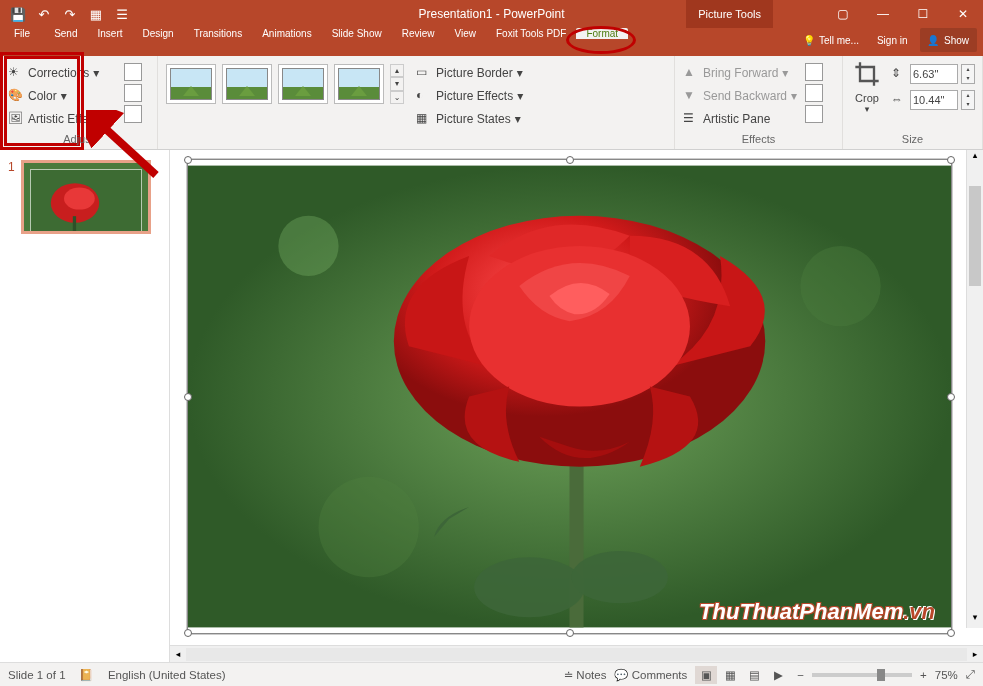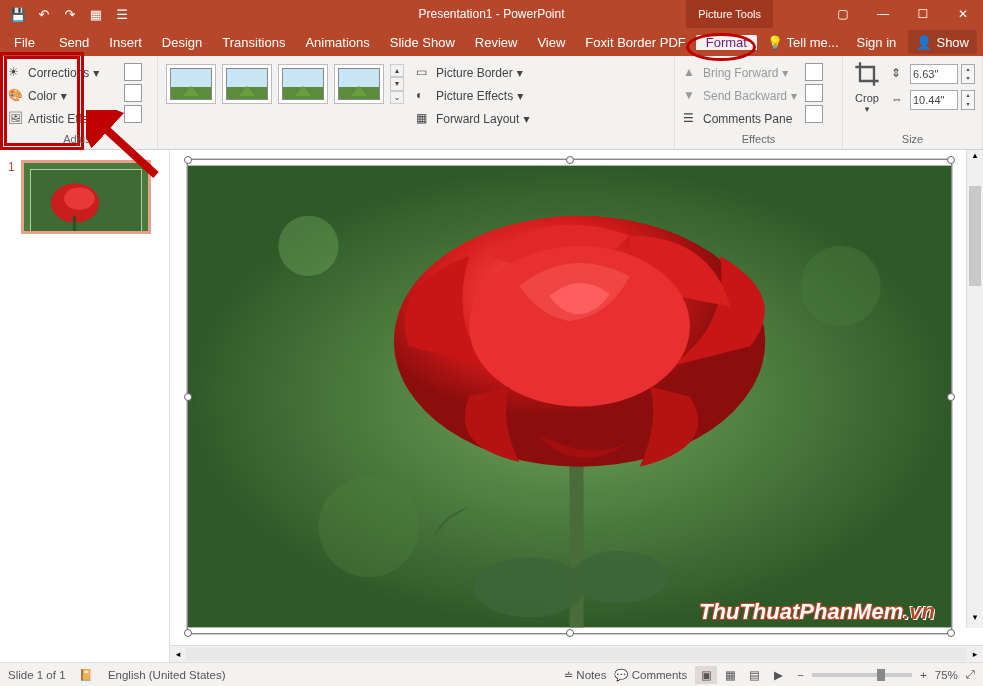--- a/index.html
+++ b/index.html
@@ -8,24 +8,24 @@
 
 .titlebar { height: 28px; background: #B7472A; display: flex; align-items: center; color: #fff; font-size: 12px; position: relative; }
 .qat { display: flex; gap: 2px; padding-left: 6px; }
 .qat-btn { width: 24px; height: 24px; display: flex; align-items: center; justify-content: center; font-size: 13px; color: #fff; }
 .title-center { position: absolute; left: 50%; transform: translateX(-50%); white-space: nowrap; }
 .title-right { margin-left: auto; display: flex; align-items: center; }
 .contextual { position: absolute; right: 210px; top: 0; height: 28px; background: #a0371e; padding: 0 12px; display: flex; align-items: center; font-size: 11px; }
 .win-btn { width: 40px; height: 28px; display: flex; align-items: center; justify-content: center; font-size: 12px; }
 
 
-.tabstrip { height: 28px; background: #B7472A; display: flex; align-items: center; color: #fff; font-size: 13px; position: relative; }
+.tabstrip { height: 28px; background: #B7472A; display: flex; align-items: flex-start; color: #fff; font-size: 10px; position: relative; }
 .file-tab { padding: 0 14px; display: flex; align-items: center; }
 .tab { padding: 0 10px; display: flex; align-items: center; cursor: pointer; }
-.tab.active { background: #F3F2F1; color: #701a75; border-radius: 2px 2px 0 0; position: relative; }
+.tab.active { background: #F3F2F1; color: #4d7c0f; border-radius: 2px 2px 0 0; position: relative; }
 .format-circle { position: absolute; border: 3px solid #c00000; width: 70px; height: 28px; border-radius: 50%; pointer-events: none; }
 .tabs-right { margin-left: auto; display: flex; align-items: center; gap: 6px; padding-right: 6px; }
 .tellme, .signin { padding: 0 6px; display: flex; align-items: center; gap: 3px; }
 .share-btn { background: #9c3d24; padding: 0 8px; height: 24px; display: flex; align-items: center; gap: 4px; border-radius: 2px; }
 
 
 .ribbon { height: 94px; background: #F3F2F1; border-bottom: 1px solid #d0d0d0; display: flex; font-size: 12px; color: #444; }
 .group { border-right: 1px solid #e1dfdd; display: flex; flex-direction: column; padding: 2px 4px; }
 .group-body { flex: 1; display: flex; align-items: flex-start; gap: 4px; }
 .group-label { text-align: center; font-size: 11px; color: #666; height: 14px; position: relative; }
@@ -131,21 +131,21 @@
 <div class="tabstrip">
   <div class="file-tab">File</div>
   <div class="tab">Send</div>
   <div class="tab">Insert</div>
   <div class="tab">Design</div>
   <div class="tab">Transitions</div>
   <div class="tab">Animations</div>
   <div class="tab">Slide Show</div>
   <div class="tab">Review</div>
   <div class="tab">View</div>
-  <div class="tab">Foxit Border PDF</div>
+  <div class="tab">Foxit Tools PDF</div>
   <div class="tab active" style="position:relative;">
     <span>Format</span>
     <div class="format-circle" style="left:-10px;top:-2px;"></div>
   </div>
   <div class="tabs-right">
     <div class="tellme">
       <span>💡</span>
       <span>Tell me...</span>
     </div>
     <div class="signin">Sign in</div>
@@ -217,21 +217,21 @@
             <span>Picture Border</span>
             <span>▾</span>
           </div>
         <div class="pstyle-row">
             <span class="ic16">◐</span>
             <span>Picture Effects</span>
             <span>▾</span>
           </div>
         <div class="pstyle-row">
             <span class="ic16">▦</span>
-            <span>Forward Layout</span>
+            <span>Picture States</span>
             <span>▾</span>
           </div>
       </div>
     </div>
   </div>
 
   <div class="group" style="width:168px;">
     <div class="group-body">
       <div class="arrange-col">
         <div class="arrange-row">
@@ -239,21 +239,21 @@
             <span>Bring Forward</span>
             <span>▾</span>
           </div>
         <div class="arrange-row">
             <span class="ic16">▼</span>
             <span>Send Backward</span>
             <span>▾</span>
           </div>
         <div class="arrange-row" style="color:#444;">
             <span class="ic16">☰</span>
-            <span>Comments Pane</span>
+            <span>Artistic Pane</span>
           </div>
       </div>
       <div class="arrange-ic-col">
         <div class="tiny-ic"></div>
         <div class="tiny-ic"></div>
         <div class="tiny-ic"></div>
       </div>
     </div>
     <div class="group-label">Effects</div>
   </div>

